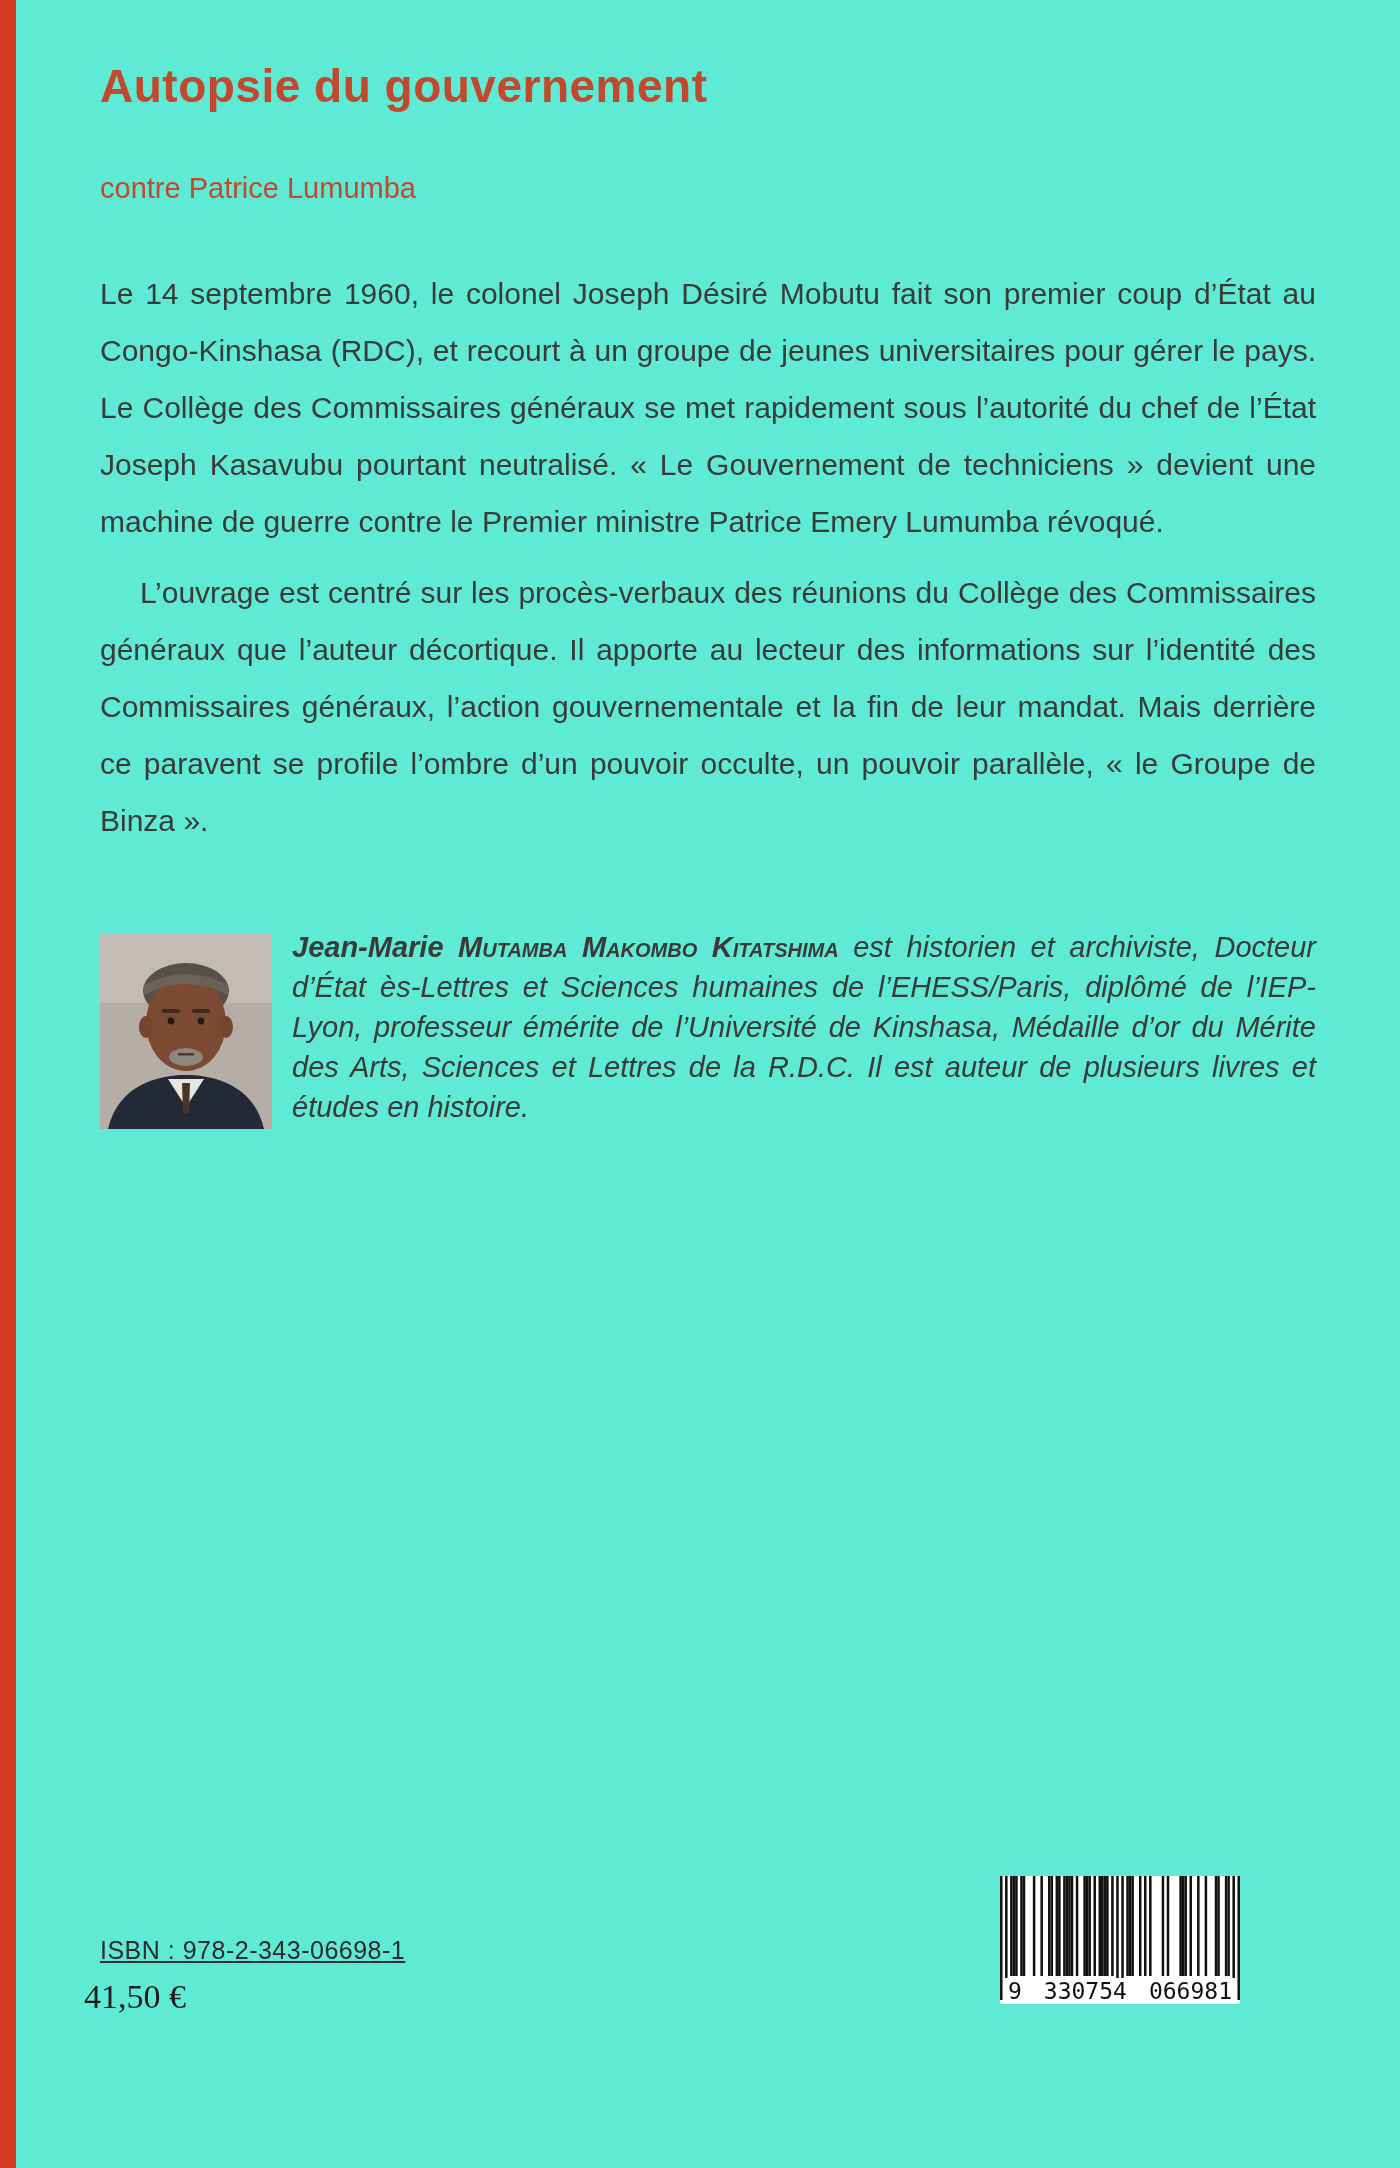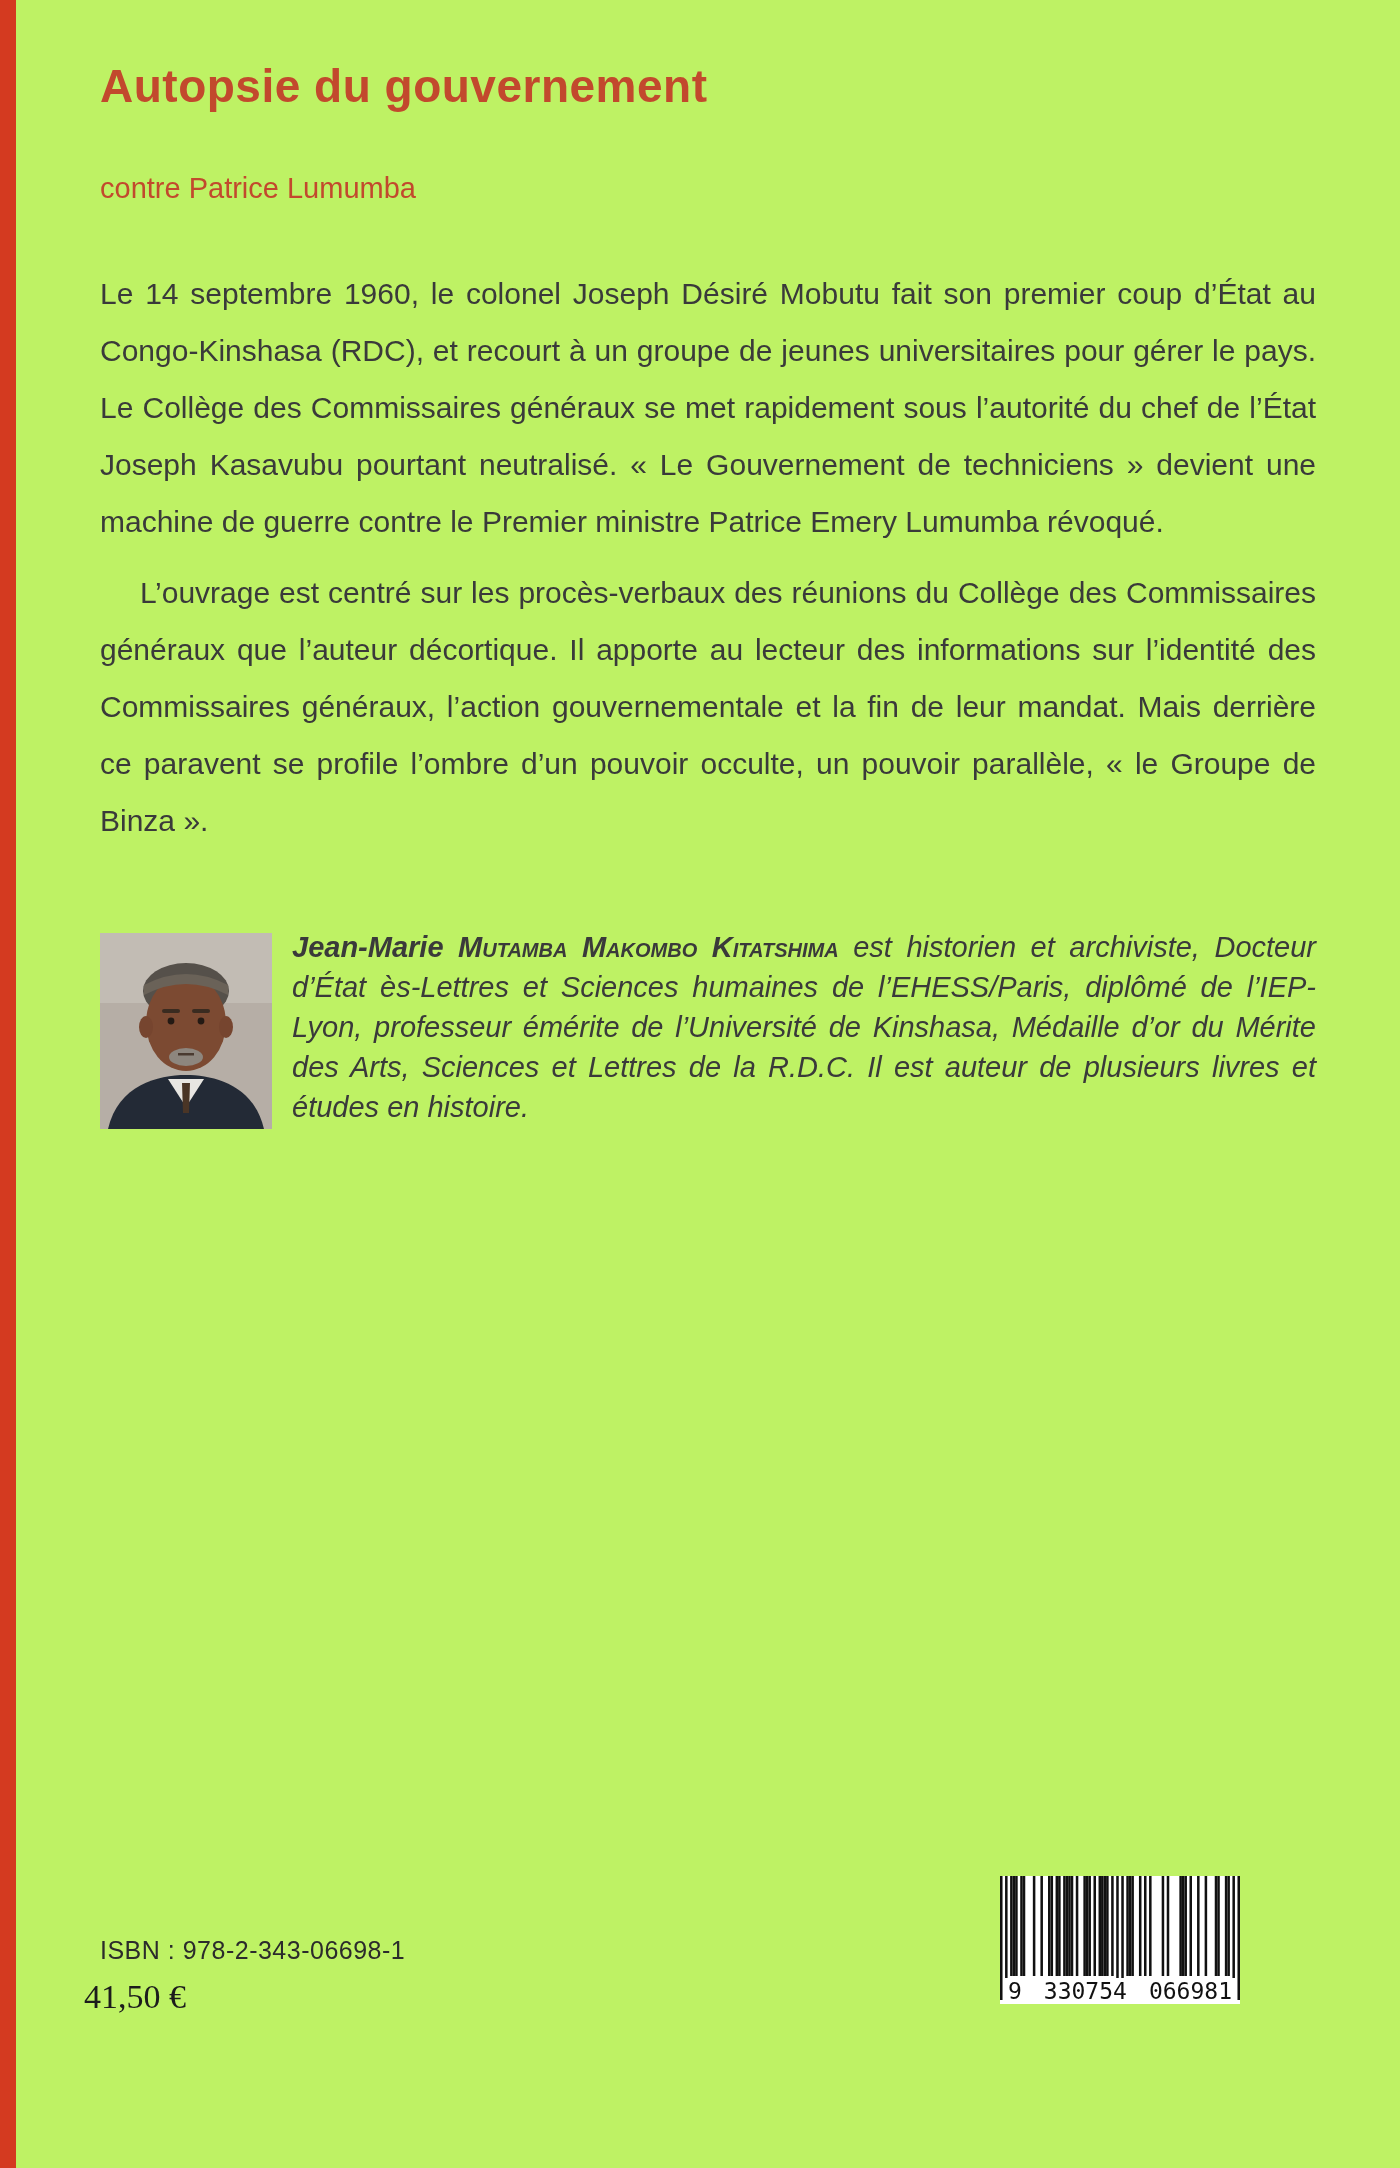--- a/index.html
+++ b/index.html
@@ -1,20 +1,20 @@
 <!DOCTYPE html>
 <html lang="fr" style="--accent: #c2492d; --stripe: #d43a20; --text: #3a3a3a;"><head>
 <meta charset="utf-8">
 <style>
   html,body{margin:0;padding:0;background:#888;}
   .page{
     position:relative;
     width:1400px;height:2168px;
     margin:0 auto;
-    background:#bef264;
+    background:#5eead4;
     overflow:hidden;
     font-family:"Liberation Sans",sans-serif;
   }
   .spine-stripe{
     position:absolute;left:0;top:0;width:16px;height:100%;
     background:var(--stripe,#d43a20);
   }
   .content{
     position:absolute;left:100px;top:0;width:1216px;
   }
@@ -47,21 +47,21 @@
   .author-photo{
     float:left;
     width:172px;height:196px;
     margin:6px 20px 6px 0;
     display:block;
   }
   .bio-first{font-weight:700;}
   .bio-last{font-weight:700;font-variant:small-caps;}
   .isbn{
     position:absolute;left:100px;top:1936px;
-    font-size:25px;color:#2b2b2b;letter-spacing:.5px;
+    font-size:25px;color:#2b2b2b;letter-spacing:.5px;text-decoration:underline;
   }
   .price{
     position:absolute;left:84px;top:1978px;
     font-family:"Liberation Serif",serif;
     font-size:34px;color:#1c1c1c;
   }
   .barcode{
     position:absolute;left:1000px;top:1876px;width:240px;
     background:#fff;
   }

